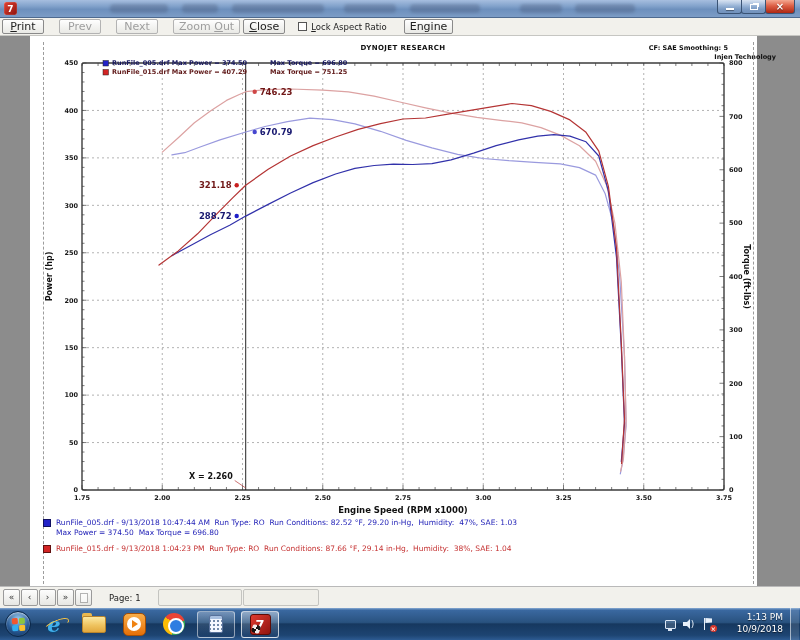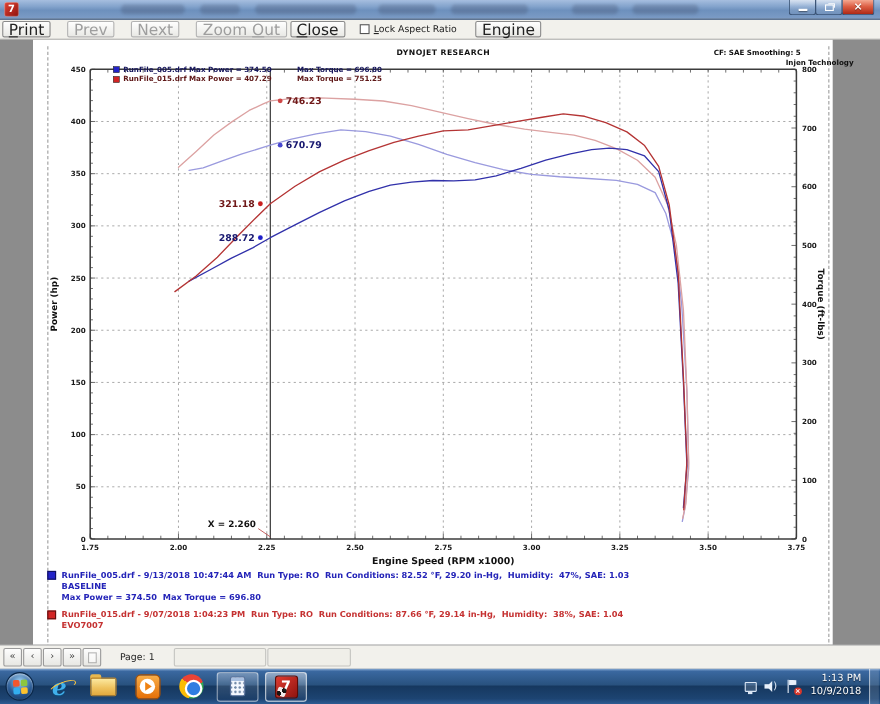--- a/index.html
+++ b/index.html
@@ -14,41 +14,41 @@
   .blob{position:absolute;top:4px;height:9px;border-radius:4px;background:rgba(60,72,100,.28);filter:blur(1.6px);}
   .win-controls{position:absolute;top:0;right:5px;display:flex;}
   .wbtn{width:25px;height:14px;margin-left:-1px;border:1px solid #3a5374;border-top:none;border-radius:0 0 3px 3px;display:flex;align-items:center;justify-content:center;background:linear-gradient(rgba(255,255,255,.55),rgba(210,224,242,.25) 45%,rgba(110,140,180,.35));}
   .wbtn.close{width:30px;background:linear-gradient(#f4a891,#dd5f45 45%,#ad2713);}
   .glyph-min{width:8px;height:2px;background:#fff;box-shadow:0 1px 1px rgba(0,0,0,.4);margin-top:5px;}
   .glyph-max{width:8px;height:6px;border:1px solid #fff;box-shadow:2px -2px 0 -1px #fff;}
   .glyph-close{color:#fff;font-size:10px;font-weight:bold;line-height:1;text-shadow:0 1px 1px rgba(0,0,0,.5);}
 
   
   .toolbar{height:18px;background:#f2f1ec;border-bottom:1px solid #c6c6c2;display:flex;align-items:center;gap:3px;padding:0 2px;}
-  .tbtn{height:15px;min-width:42px;padding:0 5px;font-size:14px;color:#222;border:1px solid #8a8a8a;border-radius:2px;background:linear-gradient(#fefefe,#e9e9e5);}
+  .tbtn{height:15px;min-width:42px;padding:0 5px;font-size:11px;color:#222;border:1px solid #8a8a8a;border-radius:2px;background:linear-gradient(#fefefe,#e9e9e5);}
   .tbtn.dis{color:#9e9e9e;border-color:#b3b3b3;margin-left:12px;}
   .tbtn.wide{min-width:52px;}
   .lock{display:flex;align-items:center;gap:4px;margin-left:10px;font-size:8.5px;color:#222;}
   .cb{width:9px;height:9px;border:1px solid #555;background:#fff;display:inline-block;}
   .tbtn.options{margin-left:14px;}
 
   
   .main{height:550px;background:#8c8c8c;position:relative;overflow:hidden;}
   .page{position:absolute;left:30px;top:0;width:727px;height:566px;background:#fff;}
   .margin-line{position:absolute;top:6px;bottom:8px;width:0;border-left:1px dashed #9c9c9c;}
   .margin-line.ml-left{left:13px;}
   .margin-line.ml-right{left:723px;}
   .hdr1{position:absolute;top:8px;left:0;width:746px;text-align:center;font-size:7px;font-weight:bold;letter-spacing:.4px;color:#111;}
   .hdr2{position:absolute;top:17px;left:0;width:746px;text-align:right;font-size:6.5px;font-weight:bold;color:#111;}
   .corner{position:absolute;top:8px;right:29px;font-size:6.5px;font-weight:bold;color:#111;}
   #chart{position:absolute;left:0;top:0;width:727px;height:481px;}
   svg text{font-family:"DejaVu Sans",sans-serif;}
 
   .runs{position:absolute;left:13px;top:482px;}
-  .run{display:flex;gap:5px;margin-bottom:6px;font-weight:bold;}
+  .run{display:flex;gap:5px;margin-bottom:6px;}
   .sw{width:8px;height:8px;margin-top:1px;flex:none;}
   .sw.b{background:#2323c8;border:1px solid #101060;}
   .sw.r{background:#d22424;border:1px solid #601010;}
   .run-line{font-size:7.5px;line-height:10px;white-space:pre;}
   .run.blue .run-line{color:#2424b8;}
   .run.red .run-line{color:#c53232;}
 
   
   .statusbar{height:22px;background:#f2f1ec;border-top:1px solid #b9b9b9;display:flex;align-items:center;padding:0 3px;gap:1px;font-size:8.5px;color:#222;}
   .navbtn{width:17px;height:17px;font-size:9px;line-height:1;color:#333;border:1px solid #9a9a9a;border-radius:2px;background:linear-gradient(#fdfdfd,#e7e7e3);display:flex;align-items:center;justify-content:center;}
@@ -84,21 +84,21 @@
   .mon{width:11px;height:9px;border:1.5px solid #dbe6f5;border-radius:1px;background:rgba(255,255,255,.15);position:relative;}
   .mon::after{content:"";position:absolute;left:2px;bottom:-3px;width:4px;height:2px;background:#dbe6f5;}
   .spk{position:relative;width:13px;height:11px;}
   .spk::before{content:"";position:absolute;left:0;top:3.5px;width:4px;height:4px;background:#e8f0fa;}
   .spk::after{content:"";position:absolute;left:2px;top:0.5px;border-top:5px solid transparent;border-bottom:5px solid transparent;border-right:5px solid #e8f0fa;}
   .spk-wave{color:#e8f0fa;font-size:9px;position:absolute;left:8px;top:0px;}
   .flag{position:relative;width:12px;height:13px;}
   .flag::before{content:"";position:absolute;left:1px;top:0;width:1.5px;height:12px;background:#e8f0fa;}
   .flag::after{content:"";position:absolute;left:2.5px;top:0.5px;width:7px;height:5px;background:#e8f0fa;clip-path:polygon(0 0,100% 10%,100% 90%,0 100%);}
   .flag-x{position:absolute;right:-2px;bottom:-1px;width:7px;height:7px;border-radius:50%;background:#d8372a;color:#fff;font-size:6px;line-height:7px;text-align:center;font-weight:bold;}
-  .clock{font-size:9px;color:#fff;text-align:right;line-height:1.3;text-shadow:0 1px 1px rgba(0,0,0,.6);margin-left:3px;}
+  .clock{font-size:9px;color:#fff;text-align:right;line-height:1.3;text-shadow:0 1px 1px rgba(0,0,0,.6);margin-left:15px;}
   .show-desktop{width:9px;height:32px;border-left:1px solid rgba(255,255,255,.55);background:rgba(255,255,255,.12);}
 </style>
 </head>
 <body>
 
 <div class="screen">
   <div class="window">
 
     <div class="titlebar">
       <div>
@@ -394,29 +394,27 @@
             </g>
             <text x="202.70999999999992" y="443" text-anchor="end" font-size="8" font-weight="bold" fill="#111">X = 2.260</text>
             <line x1="204.70999999999992" y1="444.5" x2="215.70999999999992" y2="452" stroke="#c05050" stroke-width="0.8"></line>
           </svg>
 
         <div class="runs">
           <div class="run blue">
             <span class="sw b"></span>
             <div>
               <div class="run-line">RunFile_005.drf - 9/13/2018 10:47:44 AM  Run Type: RO  Run Conditions: 82.52 °F, 29.20 in-Hg,  Humidity:  47%, SAE: 1.03</div>
-              <div class="run-line">BASELINE</div>
               <div class="run-line">Max Power = 374.50  Max Torque = 696.80</div>
             </div>
           </div>
           <div class="run red">
             <span class="sw r"></span>
             <div>
-              <div class="run-line">RunFile_015.drf - 9/07/2018 1:04:23 PM  Run Type: RO  Run Conditions: 87.66 °F, 29.14 in-Hg,  Humidity:  38%, SAE: 1.04</div>
-              <div class="run-line">EVO7007</div>
+              <div class="run-line">RunFile_015.drf - 9/13/2018 1:04:23 PM  Run Type: RO  Run Conditions: 87.66 °F, 29.14 in-Hg,  Humidity:  38%, SAE: 1.04</div>
             </div>
           </div>
         </div>
       </div>
     </div>
 
     <div class="statusbar">
       <button class="navbtn">«</button>
       <button class="navbtn">‹</button>
       <button class="navbtn">›</button>

